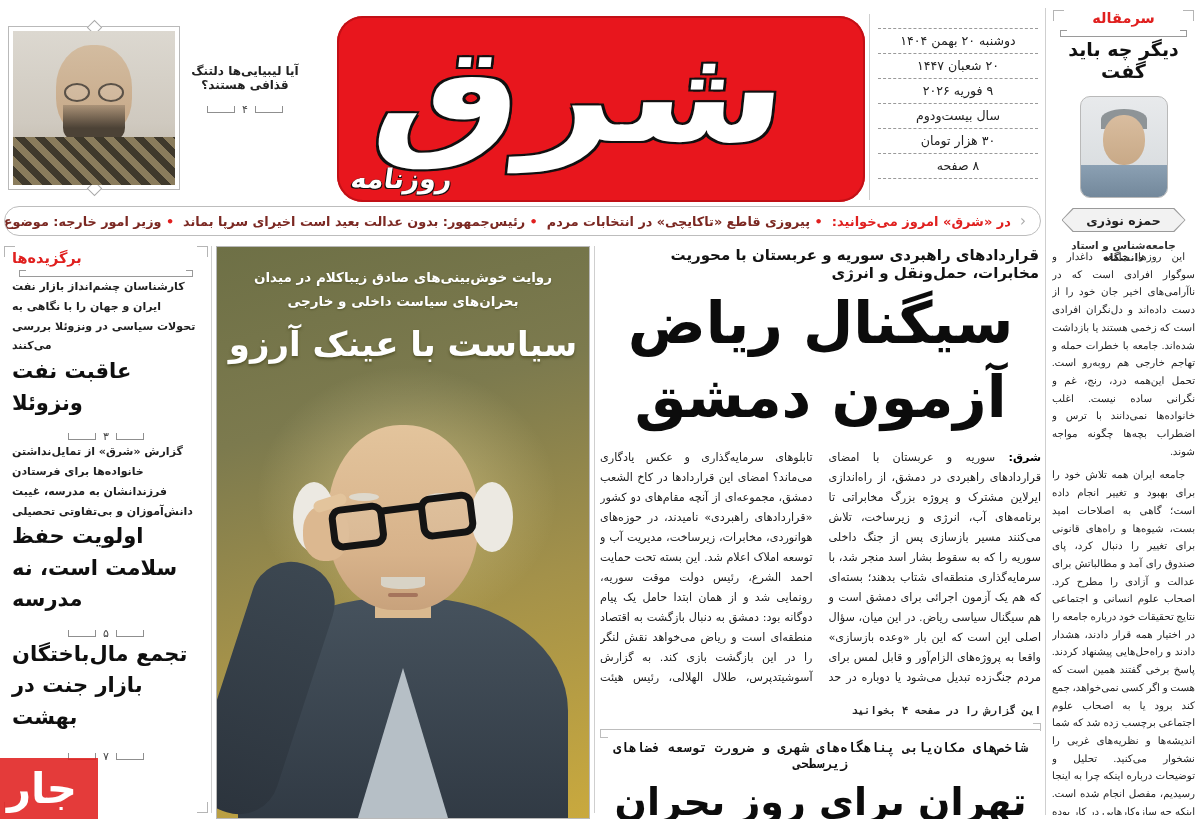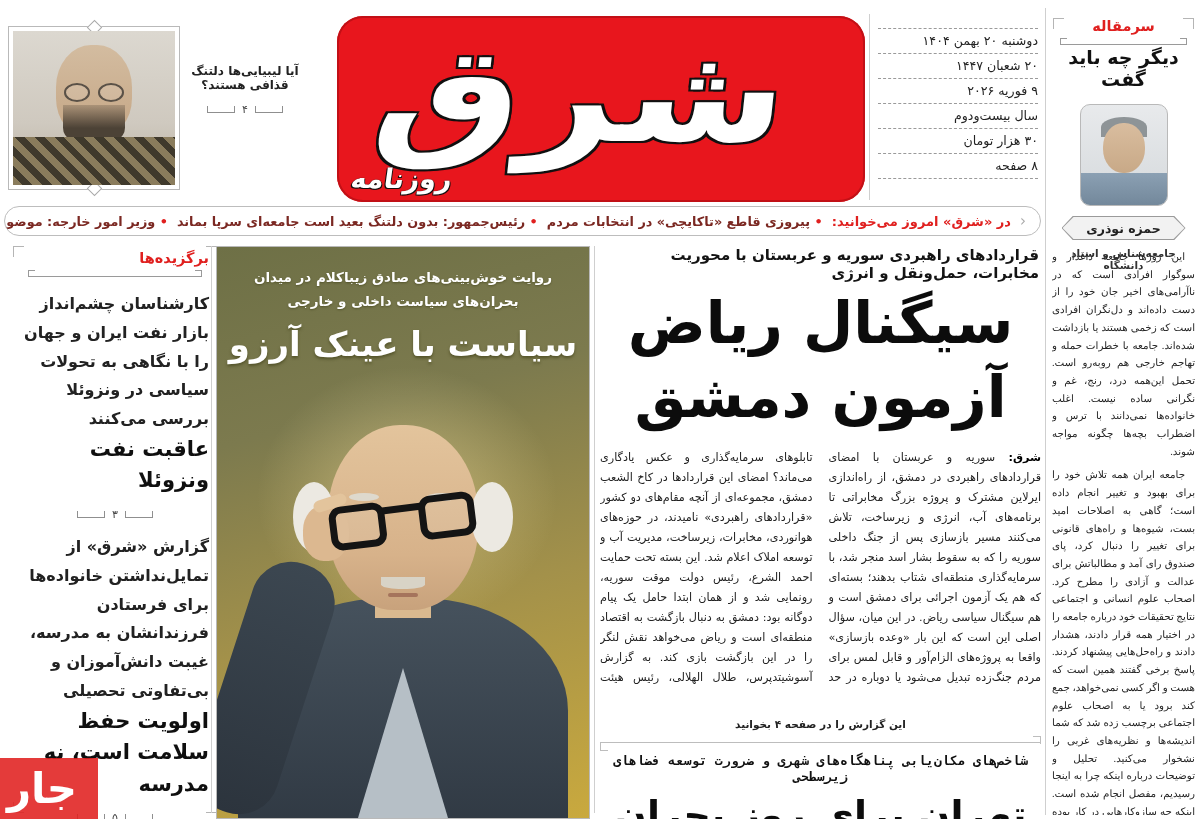--- a/index.html
+++ b/index.html
@@ -24,24 +24,24 @@
   .pageref{display:flex;align-items:center;justify-content:center;gap:7px;margin-top:12px;}
   .pageref::before,.pageref::after{content:"";width:26px;height:6px;border-bottom:1px solid #8f8f8f;border-left:1px solid #8f8f8f;border-right:1px solid #8f8f8f;}
   .pageref .num{font-size:11px;color:#444;line-height:1;}
   #logo{left:337px;top:16px;width:528px;height:186px;background:#e8161d;border-radius:26px;box-shadow:inset 0 0 0 2px #c21016;}
   #logo .logo-word{position:absolute;left:0;right:40px;top:2px;bottom:30px;display:flex;align-items:center;justify-content:center;
      color:#fff;font-size:132px;font-weight:700;transform:skewX(-6deg) scaleX(1.25);
      text-shadow:0 0 2px #111,2px 2px 0 #111,-2px 2px 0 #111,2px -2px 0 #111,-2px -2px 0 #111;}
   #logo .logo-sub{position:absolute;left:14px;bottom:8px;color:#fff;font-size:27px;font-weight:700;transform:skewX(-8deg);
      text-shadow:0 0 1px #111,1px 1px 0 #111,-1px 1px 0 #111;}
   #date-col{left:878px;top:28px;width:160px;}
-  #date-col .drow{font-size:12.6px;color:#222;padding:3px 0 4px;border-bottom:1px dashed #9a9a9a;line-height:1.35;}
+  #date-col .drow{font-size:12.6px;color:#222;text-align:center;padding:3px 0 4px;border-bottom:1px dashed #9a9a9a;line-height:1.35;}
   #date-col .drow:first-child{border-top:1px dashed #9a9a9a;}
   
-  #editorial-head{left:1053px;top:18px;width:141px;text-align:center;}
+  #editorial-head{left:1053px;top:10px;width:141px;text-align:center;}
   .section-head{color:#e0201f;font-size:14.5px;font-weight:700;letter-spacing:1px;}
   .orn-line{position:relative;height:7px;margin:3px 8px 0;border-bottom:1px solid #9a9a9a;}
   .orn-line::before,.orn-line::after{content:"";position:absolute;bottom:-1px;width:6px;height:6px;border:1px solid #9a9a9a;border-bottom:none;}
   .orn-line::before{right:-1px;border-left:none;}
   .orn-line::after{left:-1px;border-right:none;}
   #editorial-head .e-title{font-size:19px;font-weight:700;margin-top:1px;color:#111;}
   .aphoto{position:relative;width:86px;height:100px;margin:14px auto 0;border:1px solid #b9b9b9;border-radius:10px;overflow:hidden;background:linear-gradient(180deg,#e8eaec,#d5d9dc);}
   .a-hair{position:absolute;left:50%;top:12px;width:46px;height:20px;margin-left:-23px;border-radius:50% 50% 0 0;background:#8e9497;}
   .a-head{position:absolute;left:50%;top:18px;width:42px;height:50px;margin-left:-21px;border-radius:48%;background:linear-gradient(180deg,#d9bd9f,#c8a987);}
   .a-shirt{position:absolute;left:0;bottom:0;width:100%;height:32px;background:linear-gradient(180deg,#8ba0b3,#73889b);}
@@ -51,27 +51,27 @@
      display:flex;align-items:center;justify-content:center;font-size:12.5px;font-weight:700;color:#222;}
   #editorial-head .e-role{font-size:10.5px;color:#333;margin-top:7px;font-weight:700;}
   
   #red-bar{left:4px;top:206px;width:1037px;height:30px;border:1px solid #bdbdbd;border-radius:15px;box-sizing:border-box;
      display:flex;align-items:center;gap:9px;padding:0 14px;white-space:nowrap;overflow:hidden;background:#fff;}
   #red-bar .chev{color:#a8a8a8;font-size:15px;font-weight:400;}
   #red-bar .lead{color:#e0201f;font-weight:700;font-size:13px;}
   #red-bar .item{color:#7b2822;font-size:12.8px;font-weight:700;}
   #red-bar .item::before{content:"• ";color:#e0201f;}
   
-  #sidebar{left:13px;top:246px;width:204px;height:567px;text-align:right;box-sizing:border-box;padding:4px 8px;}
+  #sidebar{left:4px;top:246px;width:204px;height:567px;text-align:left;box-sizing:border-box;padding:4px 8px;}
   .corner{position:absolute;width:10px;height:10px;border:0 solid #b5b5b5;}
   .corner.tl{left:0;top:0;border-left-width:1px;border-top-width:1px;}
   .corner.tr{right:0;top:0;border-right-width:1px;border-top-width:1px;}
   .corner.bl{left:0;bottom:0;border-left-width:1px;border-bottom-width:1px;}
   .corner.br{right:0;bottom:0;border-right-width:1px;border-bottom-width:1px;}
-  .sb-kicker{font-size:16px;font-weight:700;color:#222;line-height:1.8;margin-top:13px;}
+  .sb-kicker{font-size:11px;font-weight:700;color:#222;line-height:1.8;}
   .sb-title{font-size:21px;font-weight:900;color:#0f0f0f;line-height:1.5;margin-top:0;}
   #watermark{left:-14px;top:758px;width:112px;height:61px;background:rgba(224,32,31,.88);display:flex;align-items:center;justify-content:center;
      color:#fff;font-size:42px;font-weight:900;letter-spacing:4px;transform:rotate(0deg);}
   
   #photo-story{left:216px;top:246px;width:374px;height:573px;overflow:hidden;border:1px solid #b9b9b9;box-sizing:border-box;
      background:linear-gradient(165deg,#6e7046 0%,#7c7a4e 30%,#a3914a 62%,#c9a93e 100%);}
   .z-glow{position:absolute;left:40px;top:120px;width:300px;height:260px;border-radius:50%;background:radial-gradient(closest-side,rgba(255,235,170,.45),rgba(255,235,170,0));}
   #photo-story .p-kicker{position:relative;margin:18px auto 0;width:92%;color:#fff;font-size:13.5px;font-weight:700;line-height:1.8;text-align:center;text-shadow:0 1px 2px rgba(60,60,20,.55);}
   #photo-story .p-title{position:relative;margin:10px auto 0;color:#fff;font-size:34px;font-weight:900;text-align:center;text-shadow:0 2px 3px rgba(60,60,20,.6);}
   .z-body{position:absolute;left:50%;bottom:-30px;width:330px;height:250px;margin-left:-165px;border-radius:45% 45% 0 0;background:linear-gradient(180deg,#46525d,#2e3741);}
@@ -92,21 +92,21 @@
   .z-hand{position:absolute;left:86px;top:258px;width:46px;height:56px;border-radius:45%;background:#dcb890;}
   .z-finger{position:absolute;left:96px;top:250px;width:34px;height:12px;border-radius:8px;background:#e3c49c;transform:rotate(-18deg);}
   #photo-caption-wrap{left:201px;top:575px;width:14px;height:240px;}
   
   #main-story{left:600px;top:246px;width:441px;}
   #main-story .m-kicker{font-size:15px;font-weight:700;text-align:right;color:#141414;padding-right:2px;}
   #main-story .m-headline{font-size:58px;line-height:1.28;font-weight:900;text-align:center;color:#0c0c0c;margin-top:4px;letter-spacing:-1px;}
   #main-story .m-body{margin-top:14px;height:252px;overflow:hidden;column-count:2;column-gap:16px;
      font-size:11.2px;line-height:1.78;text-align:justify;color:#222;}
   #main-story .m-body .lead{font-weight:900;color:#000;}
-  #main-story .m-foot{margin-top:18px;font-size:10.5px;font-weight:700;text-align:center;color:#222;}
+  #main-story .m-foot{margin-top:4px;font-size:10.5px;font-weight:700;text-align:right;color:#222;font-family:Liberation Mono, monospace;}
   .tick-divider{position:relative;margin-top:12px;border-top:1px solid #bdbdbd;height:0;}
   .tick-divider::before{content:"";position:absolute;right:0;top:-7px;width:7px;height:7px;border-right:1px solid #bdbdbd;border-top:1px solid #bdbdbd;}
   .tick-divider::after{content:"";position:absolute;left:0;top:0;width:7px;height:7px;border-left:1px solid #bdbdbd;border-bottom:1px solid #bdbdbd;}
   #second-story{margin-top:10px;text-align:center;}
   #second-story .s-kicker{font-size:13px;font-weight:900;color:#111;font-family:Liberation Mono, monospace;}
   #second-story .s-headline{font-size:38px;line-height:1.5;font-weight:900;color:#0c0c0c;margin-top:2px;}
   
   #editorial-body{left:1052px;top:248px;width:143px;height:567px;overflow:hidden;
      font-size:10.3px;line-height:1.72;text-align:justify;color:#242424;}
   #editorial-body p{margin:0 0 6px;text-indent:10px;font-family:Liberation Serif, serif;}
@@ -169,21 +169,21 @@
     <div class="name-badge">
         <div class="nb-in">حمزه نوذری</div>
       </div>
     <div class="e-role">جامعه‌شناس و استاد دانشگاه</div>
   </div>
 
   <div class="abs" id="red-bar">
     <span class="chev">‹</span>
     <span class="lead">در «شرق» امروز می‌خوانید:</span>
     <span class="item">پیروزی قاطع «تاکایچی» در انتخابات مردم</span>
-    <span class="item">رئیس‌جمهور: بدون دلتنگ بعید است جامعه‌ای سرپا بماند</span>
+    <span class="item">رئیس‌جمهور: بدون عدالت بعید است اخیر‌ای سرپا بماند</span>
     <span class="item">وزیر امور خارجه: موضوع موشکی و منطقه از دستور کار مذاکرات خارج است</span>
 
   </div>
 
   <div class="abs" id="sidebar">
     <span class="corner tl"></span>
       <span class="corner tr"></span>
       <span class="corner bl"></span>
       <span class="corner br"></span>
     <div class="section-head">برگزیده‌ها</div>

